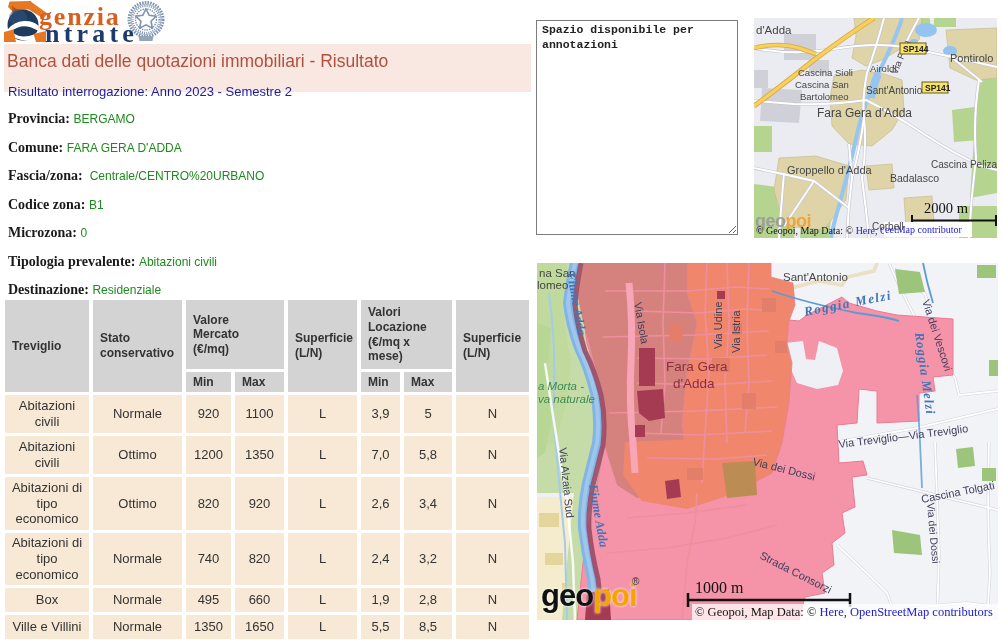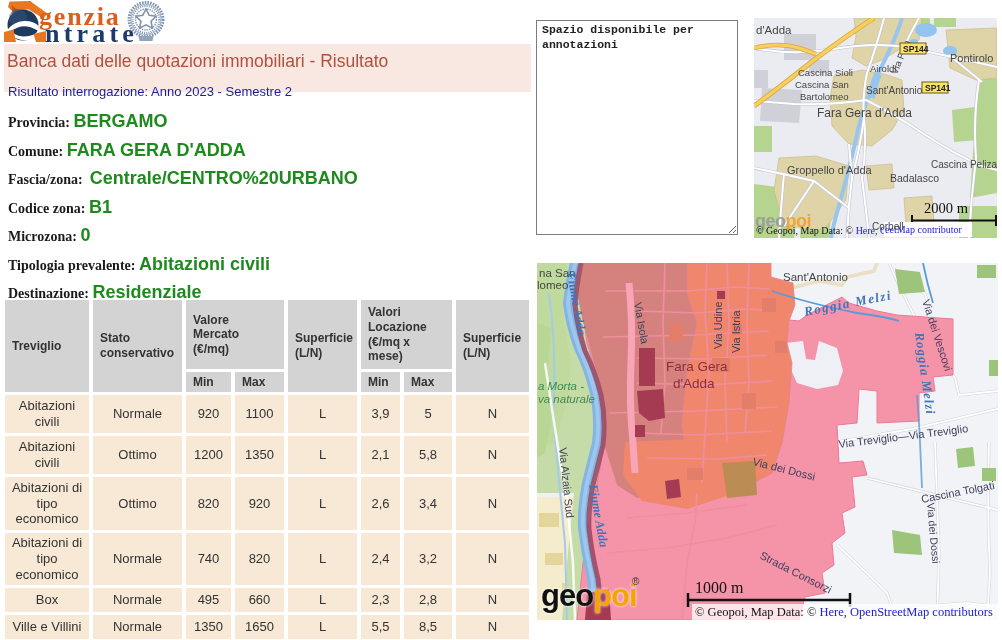--- a/index.html
+++ b/index.html
@@ -1,21 +1,21 @@
 <!DOCTYPE html>
 <html><head>
 <meta charset="utf-8">
 <style>
 html,body{margin:0;padding:0;}
 body{width:1002px;height:640px;position:relative;background:#fff;font-family:"Liberation Sans",sans-serif;overflow:hidden;}
 #titlebar{position:absolute;left:4px;top:44px;width:527px;height:48px;background:#f9e8e1;}
 #titlebar span{position:absolute;left:3px;top:7px;font-size:17.5px;color:#b1503f;}
 #result{position:absolute;left:8px;top:84px;font-size:13px;font-weight:normal;color:#1b1b9e;}
 .fl{position:absolute;left:8px;font-family:"Liberation Serif",serif;font-size:14px;font-weight:bold;color:#1a1a1a;}
-.fl b{font-family:"Liberation Sans",sans-serif;font-size:18px;color:#1e8a1e;font-weight:bold;}
+.fl b{font-family:"Liberation Sans",sans-serif;font-size:12px;color:#1e8a1e;font-weight:normal;}
 #qtable{position:absolute;left:1px;top:297px;border-collapse:separate;border-spacing:4px 3px;font-size:13px;color:#333;line-height:1.22;}
 #qtable th{background:#d3d3d3;font-weight:bold;font-size:12px;text-align:left;padding:2px 4px 2px 7px;vertical-align:middle;}
 #qtable td{background:#f7e9d6;text-align:center;vertical-align:middle;padding:2px;}
 </style>
 </head>
 <body>
 
 <div id="logo" style="position:absolute;left:0;top:0;width:200px;height:44px">
 <svg width="200" height="44" viewBox="0 0 200 44">
  <path d="M8,7 L9.5,1.5 L31,1 L34,9 L11.5,10.5 Z" fill="#e87722"></path>
@@ -76,21 +76,21 @@
         <td>3,9</td>
         <td>5</td>
         <td>N</td>
       </tr>
 <tr style="height:38px">
         <td>Abitazioni civili</td>
         <td>Ottimo</td>
         <td>1200</td>
         <td>1350</td>
         <td>L</td>
-        <td>2,1</td>
+        <td>7,0</td>
         <td>5,8</td>
         <td>N</td>
       </tr>
 <tr style="height:53px">
         <td>Abitazioni di tipo economico</td>
         <td>Ottimo</td>
         <td>820</td>
         <td>920</td>
         <td>L</td>
         <td>2,6</td>
@@ -106,21 +106,21 @@
         <td>2,4</td>
         <td>3,2</td>
         <td>N</td>
       </tr>
 <tr style="height:24px">
         <td>Box</td>
         <td>Normale</td>
         <td>495</td>
         <td>660</td>
         <td>L</td>
-        <td>2,3</td>
+        <td>1,9</td>
         <td>2,8</td>
         <td>N</td>
       </tr>
 <tr style="height:24px">
         <td>Ville e Villini</td>
         <td>Normale</td>
         <td>1350</td>
         <td>1650</td>
         <td>L</td>
         <td>5,5</td>

